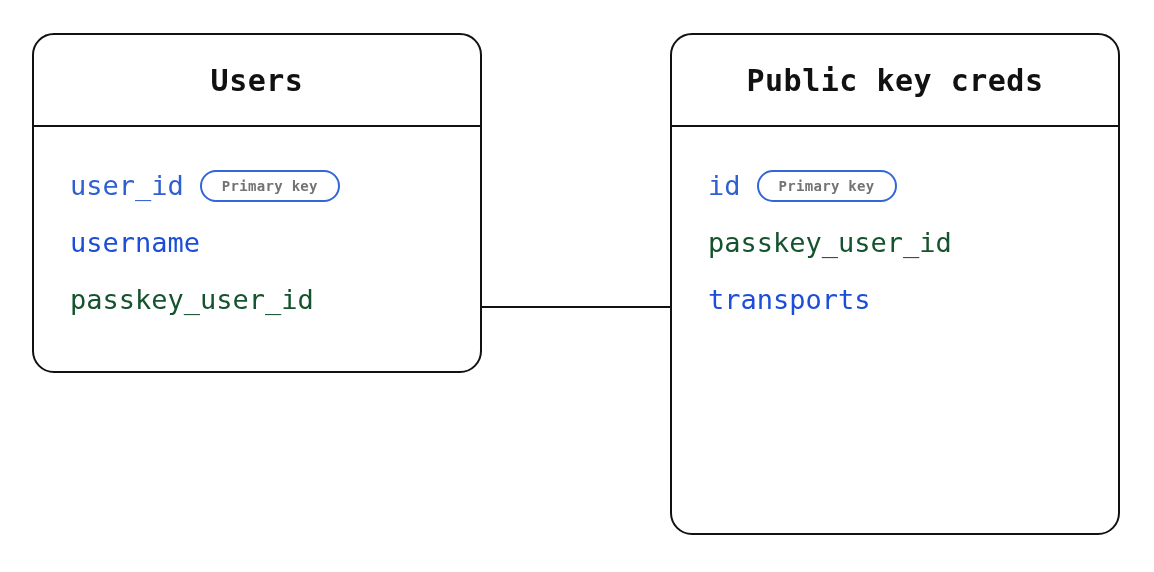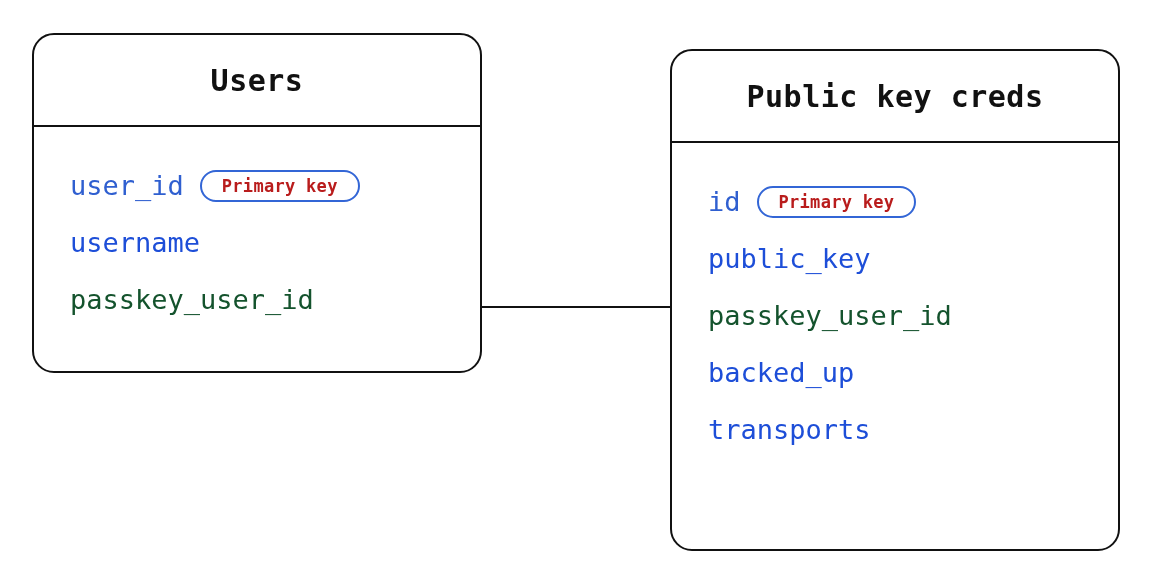--- a/index.html
+++ b/index.html
@@ -78,23 +78,23 @@
     box-sizing: border-box;
     height: 32px;
     padding: 0 20px;
     border: 2px solid #3366d6;
     border-radius: 999px;
     background: #ffffff;
   }
 
   .badge-label {
     font-family: "DejaVu Sans Mono", "Liberation Mono", monospace;
-    font-size: 17px;
+    font-size: 14px;
     font-weight: bold;
-    color: #b91c1c;
+    color: #737373;
     letter-spacing: 0.3px;
     white-space: nowrap;
     text-align: right;
   }
 
   
   .connector {
     position: absolute;
     background: #111111;
     height: 2px;
@@ -118,38 +118,32 @@
           </span>
         </div>
         <div class="field-row">
           <span class="field-name plain">username</span>
         </div>
         <div class="field-row">
           <span class="field-name fk">passkey_user_id</span>
         </div>
       </div>
     </div>
-    <div class="entity" style="left: 670px; top: 49px; width: 450px; height: 502px;">
+    <div class="entity" style="left: 670px; top: 33px; width: 450px; height: 502px;">
       <div class="entity-header">
         <div class="entity-title">Public key creds</div>
       </div>
       <div class="entity-body">
         <div class="field-row">
           <span class="field-name pk">id</span>
           <span class="badge">
             <span class="badge-label">Primary key</span>
           </span>
         </div>
         <div class="field-row">
-          <span class="field-name plain">public_key</span>
-        </div>
-        <div class="field-row">
           <span class="field-name fk">passkey_user_id</span>
-        </div>
-        <div class="field-row">
-          <span class="field-name plain">backed_up</span>
         </div>
         <div class="field-row">
           <span class="field-name plain">transports</span>
         </div>
       </div>
     </div>
   </div>
 
 </body></html>

